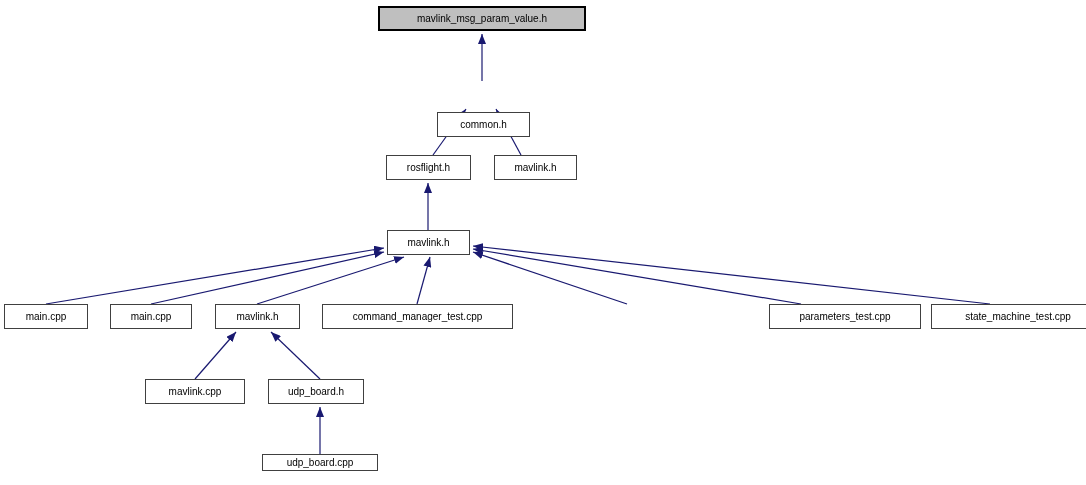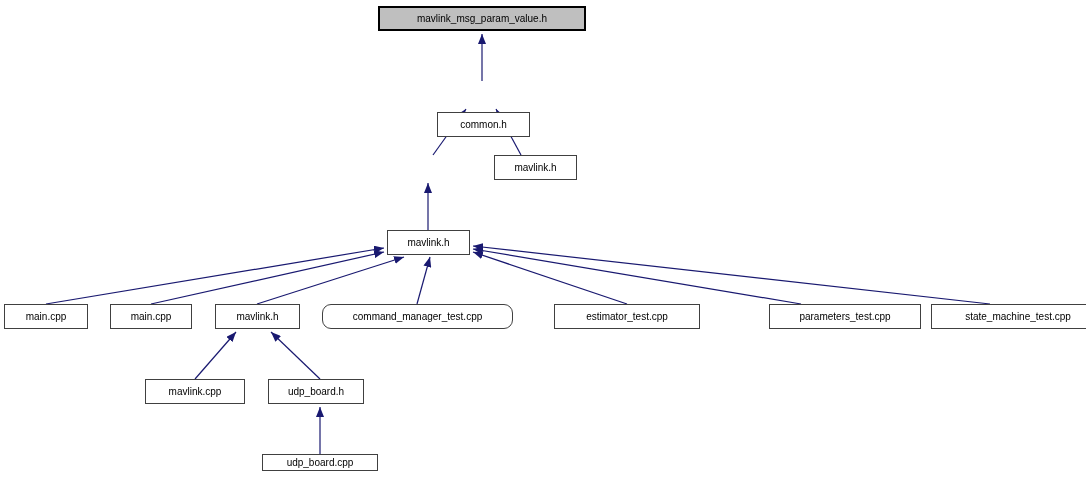--- a/index.html
+++ b/index.html
@@ -67,34 +67,34 @@
       <line x1="195" y1="379" x2="236" y2="332" marker-end="url(#arrow)"></line>
       <line x1="320" y1="379" x2="271" y2="332" marker-end="url(#arrow)"></line>
       <line x1="320" y1="454" x2="320" y2="407" marker-end="url(#arrow)"></line>
     </g>
   </svg>
 
   <div class="node highlight" style="left:378px; top:6px;  width:208px; height:25px;">mavlink_msg_param_value.h</div>
 
   <div class="node" style="left:437px; top:81px; width:93px;  height:25px;margin-top:31px;">common.h</div>
 
+  <div class="node" style="left:386px; top:155px; width:85px; height:25px;">rosflight.h</div>
 
   <div class="node" style="left:494px; top:155px; width:83px; height:25px;">mavlink.h</div>
 
   <div class="node" style="left:387px; top:230px; width:83px; height:25px;">mavlink.h</div>
 
   <div class="node" style="left:4px;   top:304px; width:84px; height:25px;">main.cpp</div>
 
   <div class="node" style="left:110px; top:304px; width:82px; height:25px;">main.cpp</div>
 
   <div class="node" style="left:215px; top:304px; width:85px; height:25px;">mavlink.h</div>
 
-  <div class="node" style="left:322px; top:304px; width:191px; height:25px;border-radius:9px;">command_manager_test.cpp</div>
+  <div class="node" style="left:322px; top:304px; width:191px; height:25px;">command_manager_test.cpp</div>
 
-  <div class="node" style="left:554px; top:304px; width:146px; height:25px;">estimator_test.cpp</div>
 
   <div class="node" style="left:725px; top:304px; width:152px; height:25px;margin-left:44px;">parameters_test.cpp</div>
 
   <div class="node" style="left:903px; top:304px; width:174px; height:25px;margin-left:28px;">state_machine_test.cpp</div>
 
   <div class="node" style="left:145px; top:379px; width:100px; height:25px;">mavlink.cpp</div>
 
   <div class="node" style="left:268px; top:379px; width:96px; height:25px;">udp_board.h</div>
 
   <div class="node" style="left:262px; top:454px; width:116px; height:17px;">udp_board.cpp</div>

